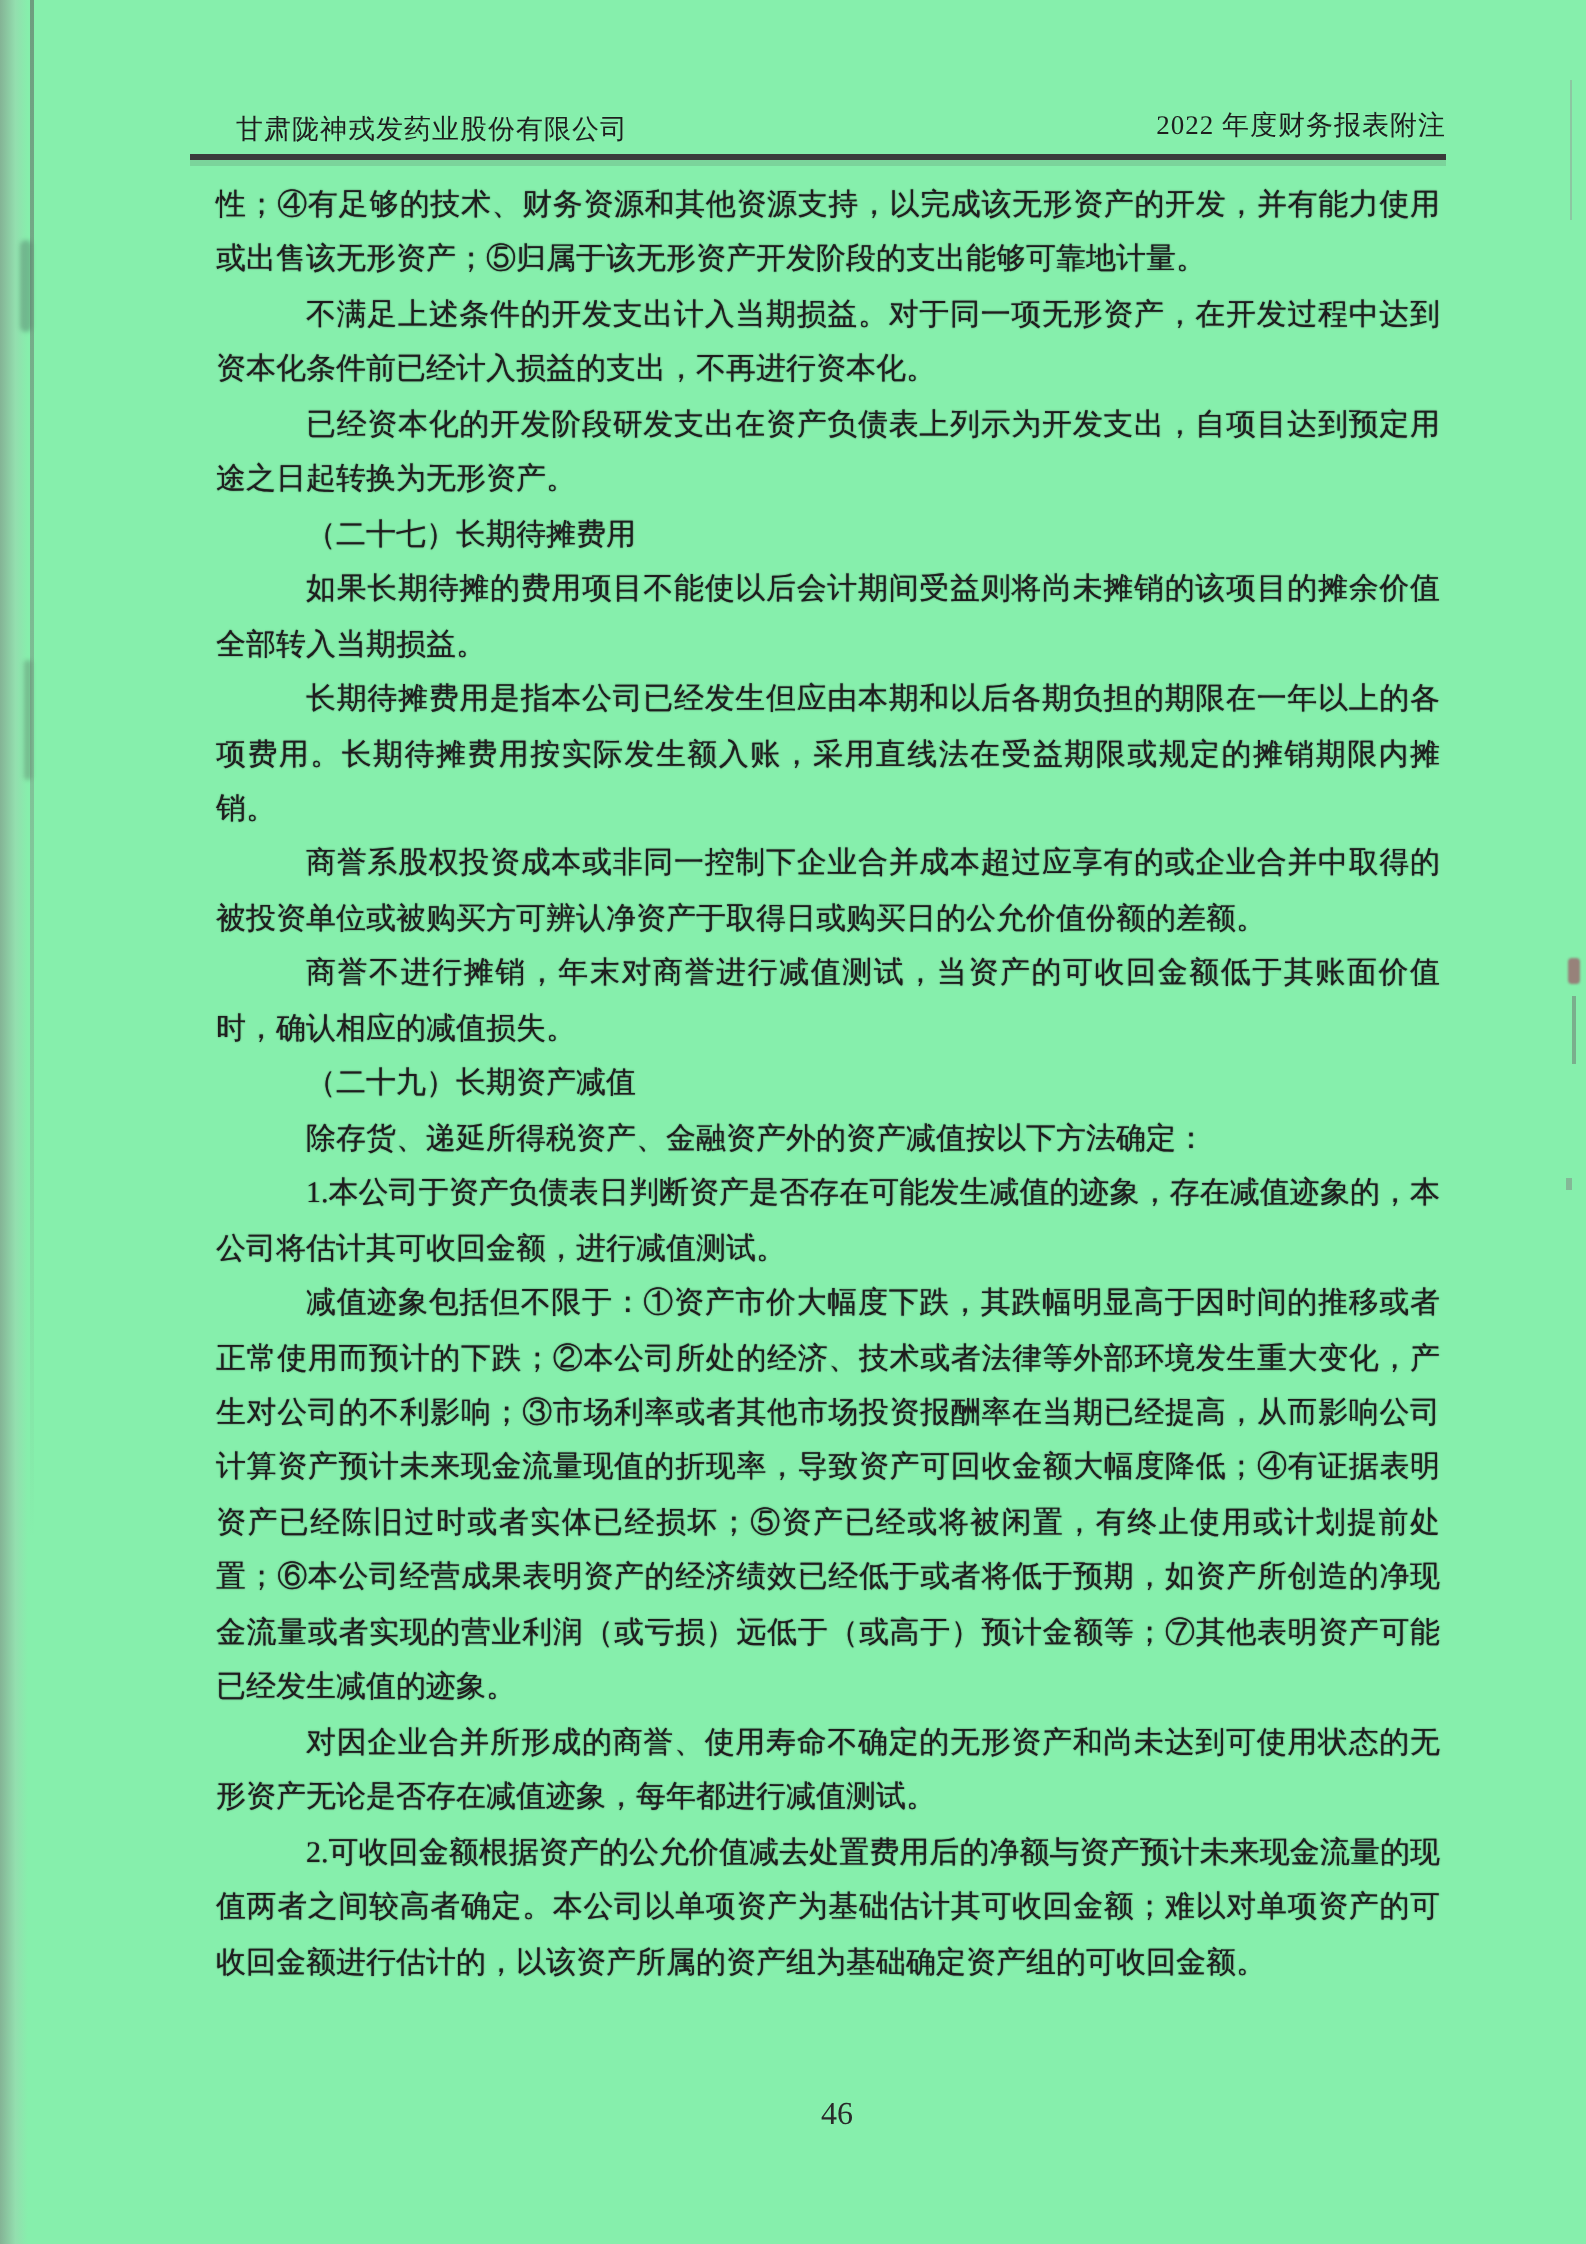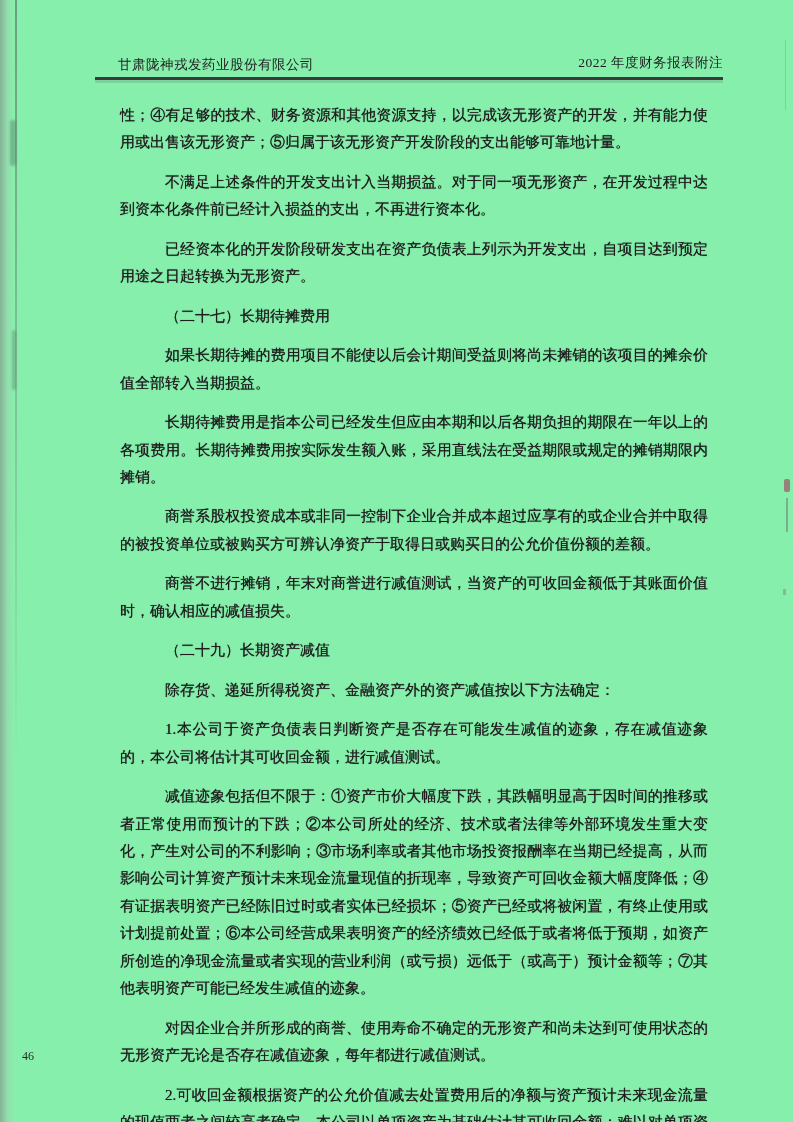--- a/index.html
+++ b/index.html
@@ -35,26 +35,26 @@
     position:absolute;top:77px;left:95px;width:628px;height:3px;border:0;margin:0;
     background:#3b3b3b;box-shadow:0 3px 0 rgba(60,60,60,.15);
   }
 
   .doc-body{
     position:absolute;top:90px;left:108px;width:612px;
     font-size:15px;line-height:27.45px;
     text-align:justify;
     text-shadow:0 0 .7px rgba(25,25,25,.85);
   }
-  .block{margin:12px;}
+  .block{margin:0;}
   .block.paragraph{text-indent:3em;}
   .block.continuation{text-indent:0;}
   .block.heading{text-indent:3em;font-weight:normal;}
 
-  .page-footer{position:absolute;top:1049px;left:0;right:0;text-align:left;font-size:12px;color:#2a2a2a;}
+  .page-footer{position:absolute;top:1049px;left:0;right:0;text-align:center;font-size:16px;color:#2a2a2a;}
   .page-footer span{position:relative;left:22px;}
 </style>
 </head>
 <body>
 
 <div class="sheet">
 
   <div class="scan-edge"></div>
   <div class="scan-edge-line"></div>
   <div class="scan-smudge-a"></div>

